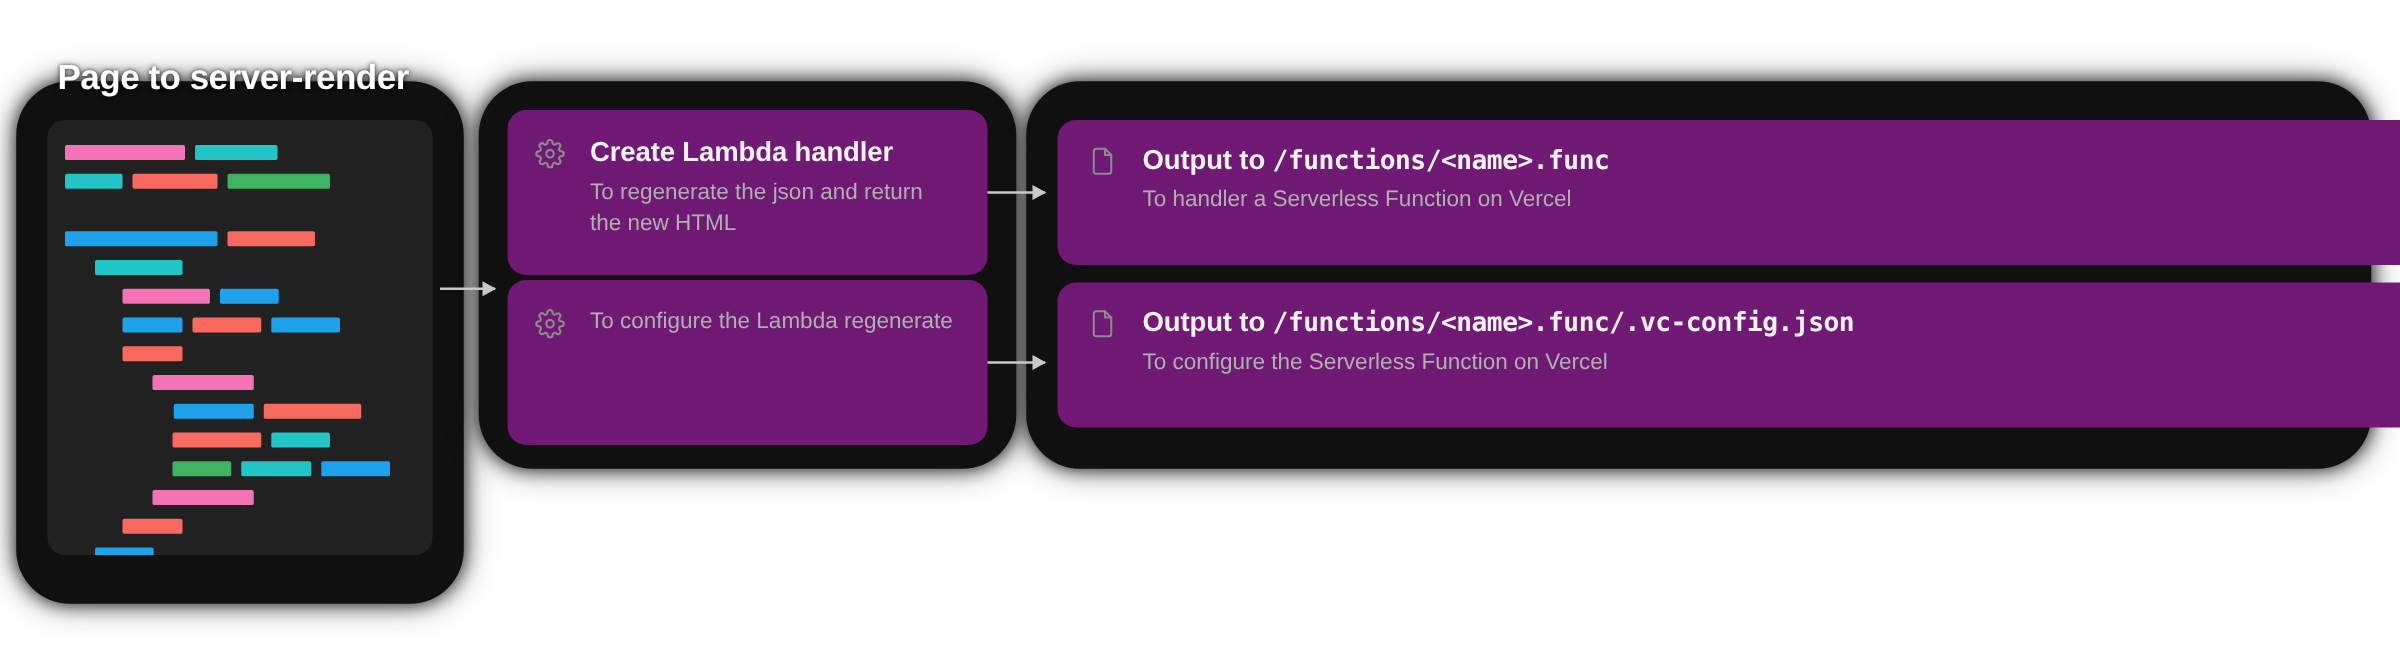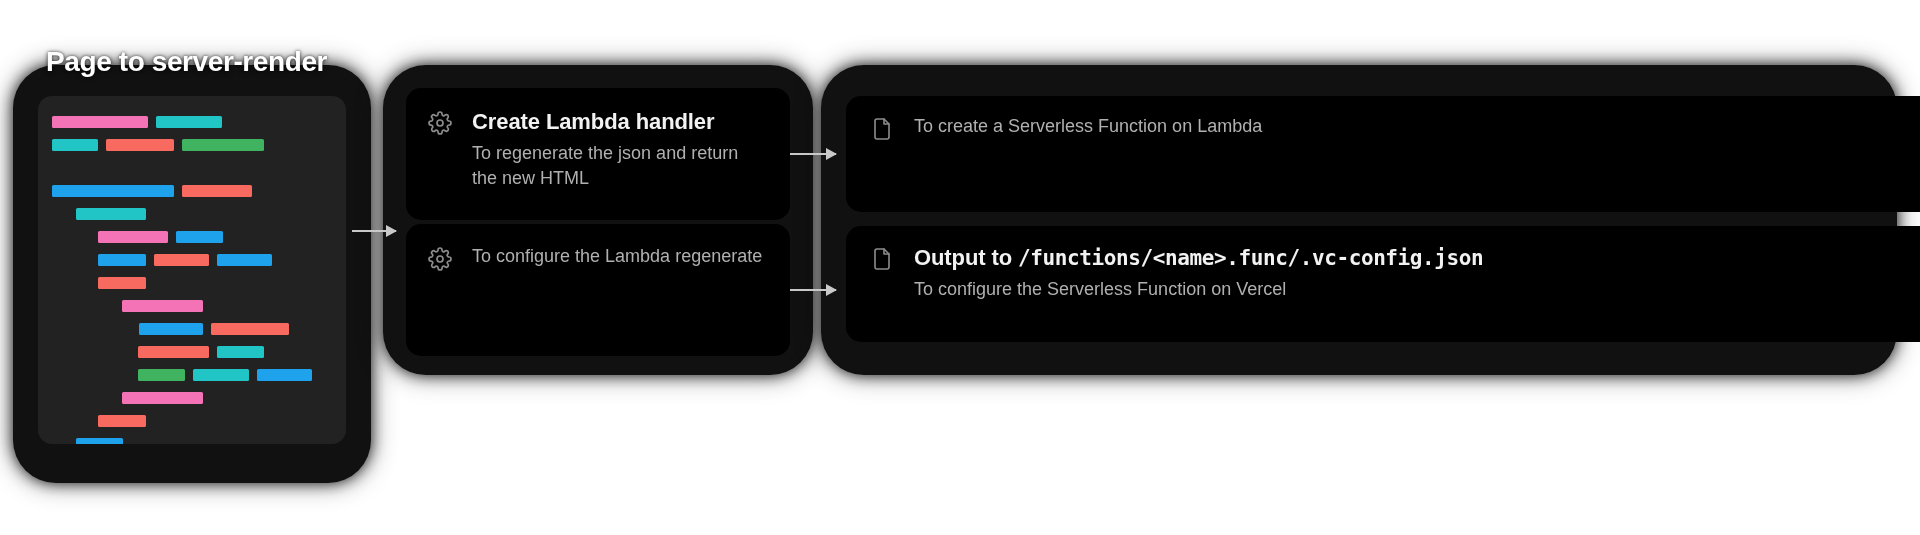--- a/index.html
+++ b/index.html
@@ -64,21 +64,21 @@
   }
   .tok{
     height:12px;
     border-radius:1.5px;
     display:block;
   }
 
   
   .card{
     position:absolute;
-    background:#000000;
+    background:#701a75;
     border-radius:15px;
     box-sizing:border-box;
     z-index:5;
   }
   .card-inner{
     display:flex;
     gap:20px;
     padding:20px 22px 20px 22px;
   }
   .card-icon{
@@ -248,21 +248,22 @@
 
   <div class="card" id="card-output-func">
     <div class="card-inner">
       <span class="card-icon">
         <svg width="22" height="24" viewBox="0 0 22 24" fill="none" stroke="currentColor" stroke-width="1.6" stroke-linecap="round" stroke-linejoin="round">
           <path d="M13 2H6a2 2 0 0 0-2 2v16a2 2 0 0 0 2 2h10a2 2 0 0 0 2-2V7z"></path>
           <path d="M13 2v5h5"></path>
         </svg>
       </span>
       <div class="card-body">
-        <p class="card-sub">To create a Serverless Function on Lambda</p>
+        <p class="card-title mono"><span>Output to </span><span class="mono-part">/functions/&lt;name&gt;.func</span></p>
+        <p class="card-sub">To handler a Serverless Function on Vercel</p>
       </div>
     </div>
   </div>
 
   <div class="card" id="card-output-config">
     <div class="card-inner">
       <span class="card-icon">
         <svg width="22" height="24" viewBox="0 0 22 24" fill="none" stroke="currentColor" stroke-width="1.6" stroke-linecap="round" stroke-linejoin="round">
           <path d="M13 2H6a2 2 0 0 0-2 2v16a2 2 0 0 0 2 2h10a2 2 0 0 0 2-2V7z"></path>
           <path d="M13 2v5h5"></path>

